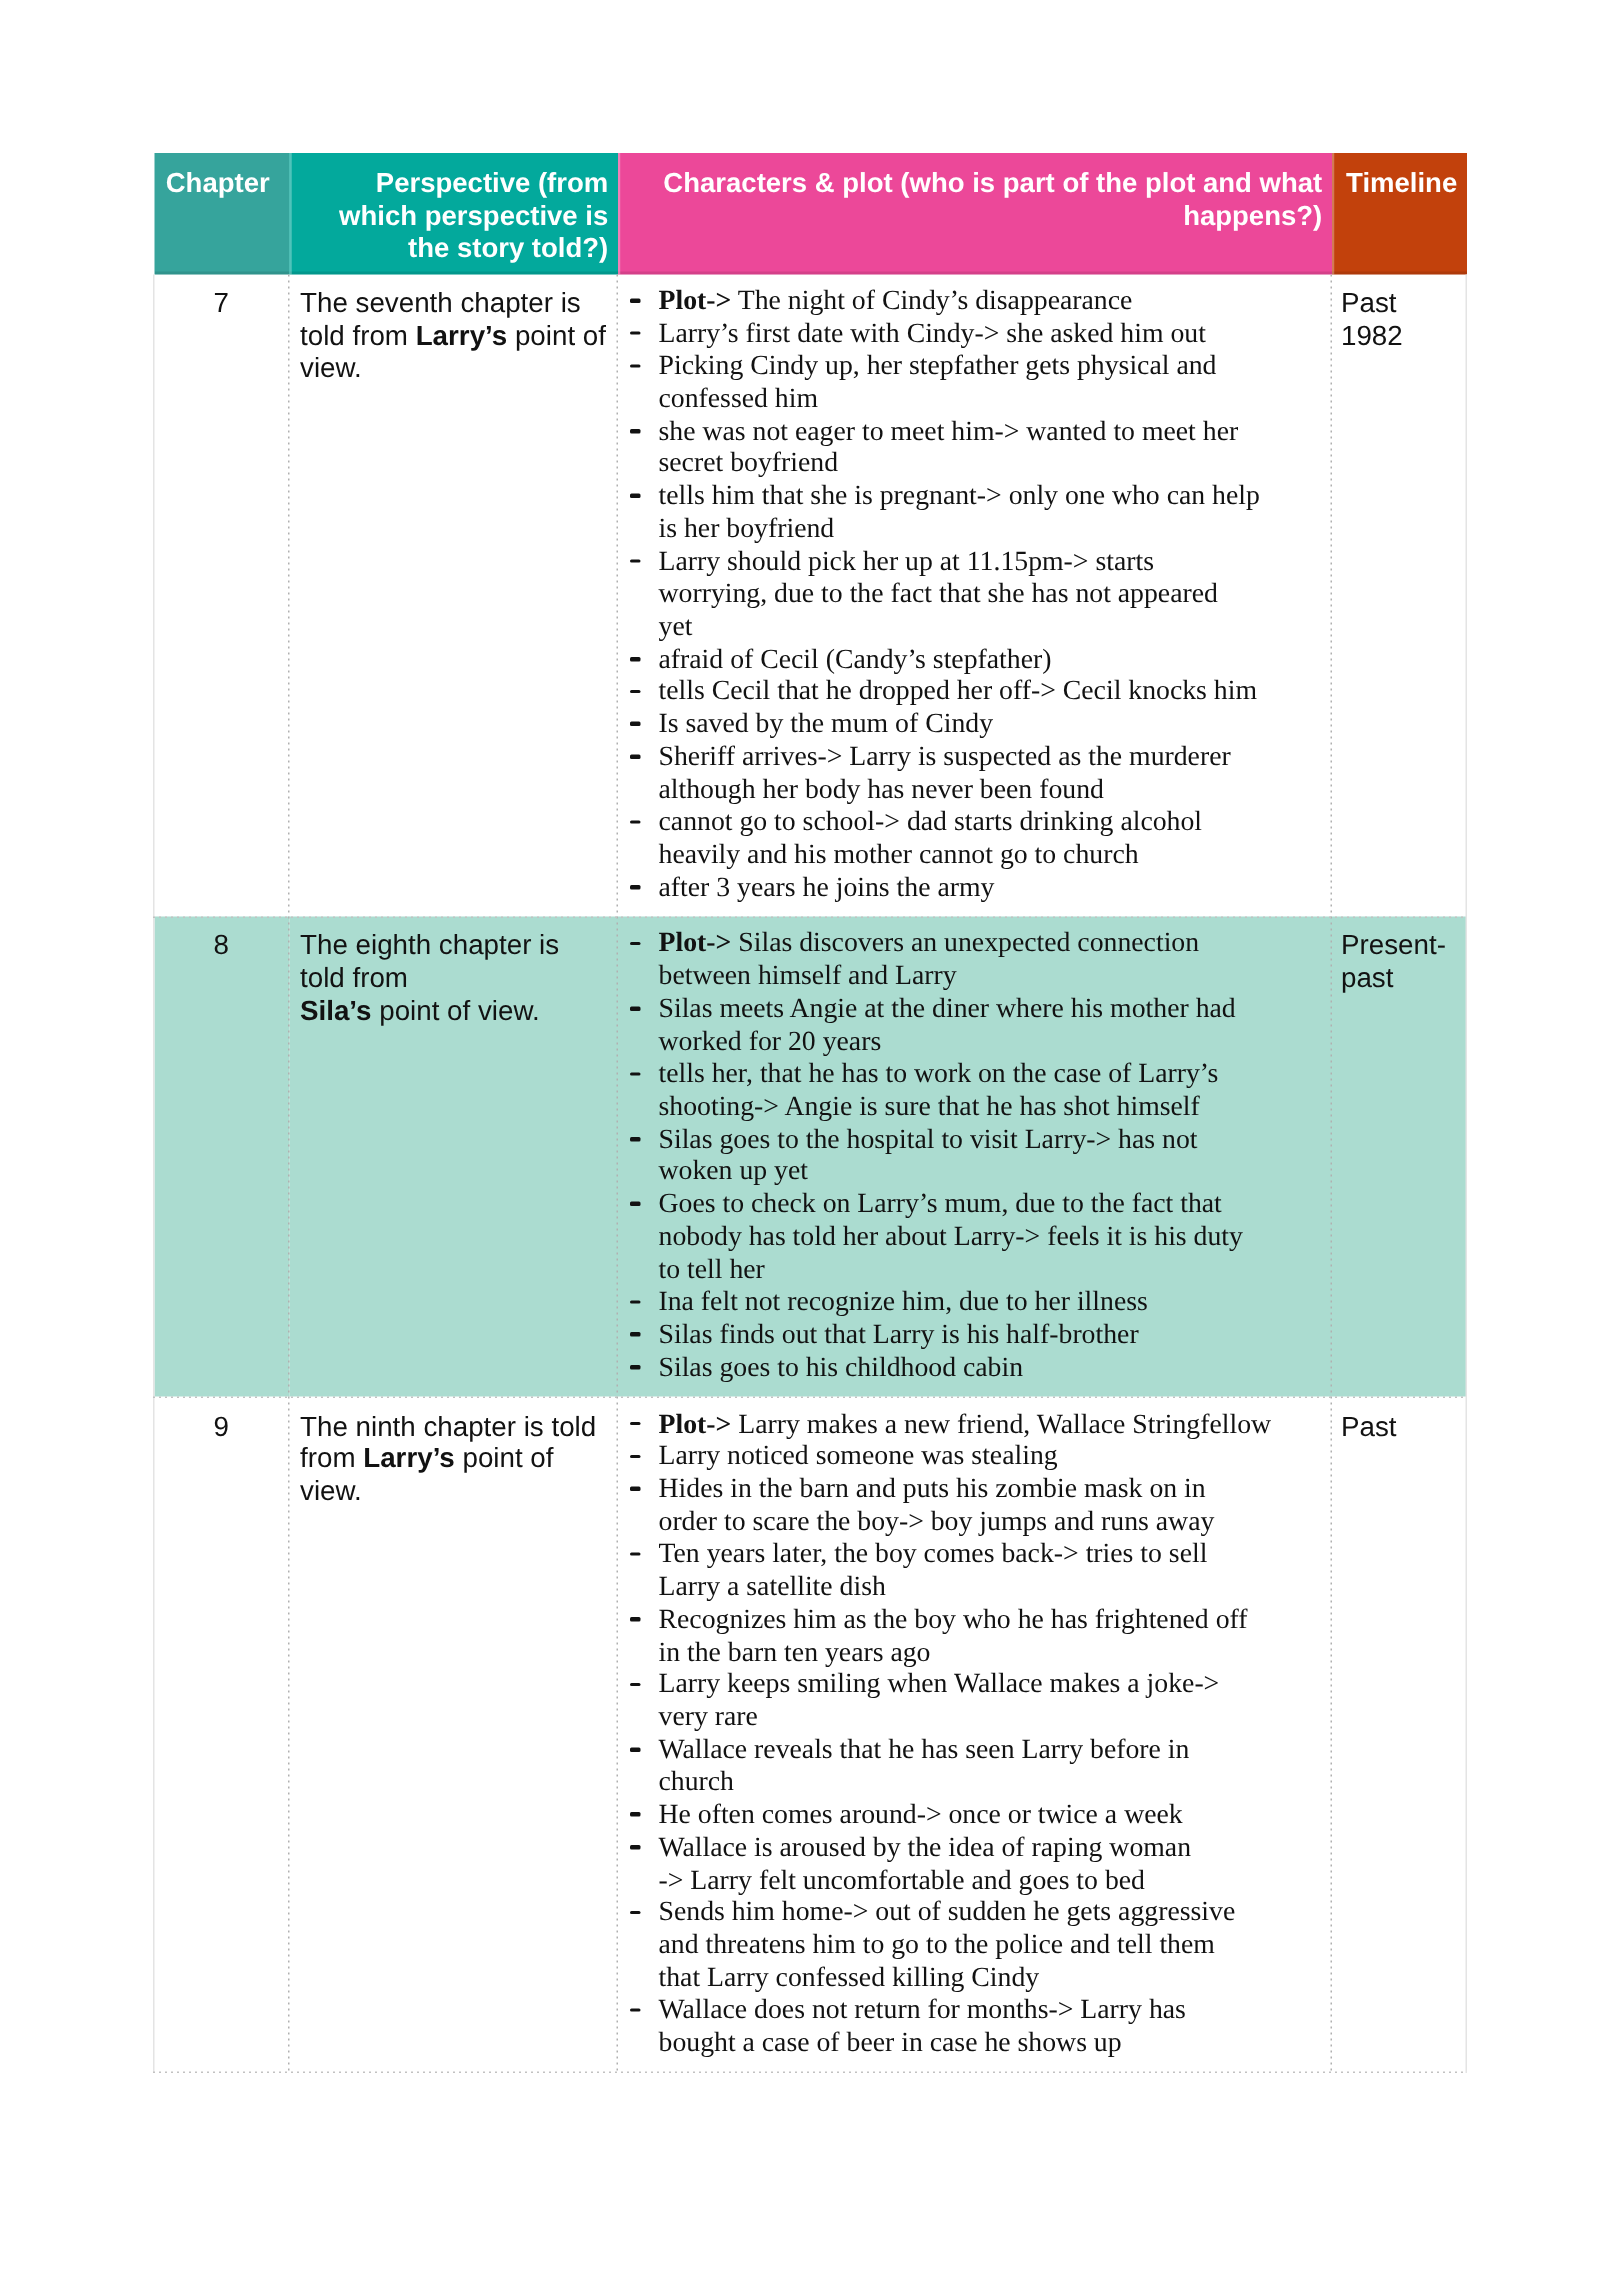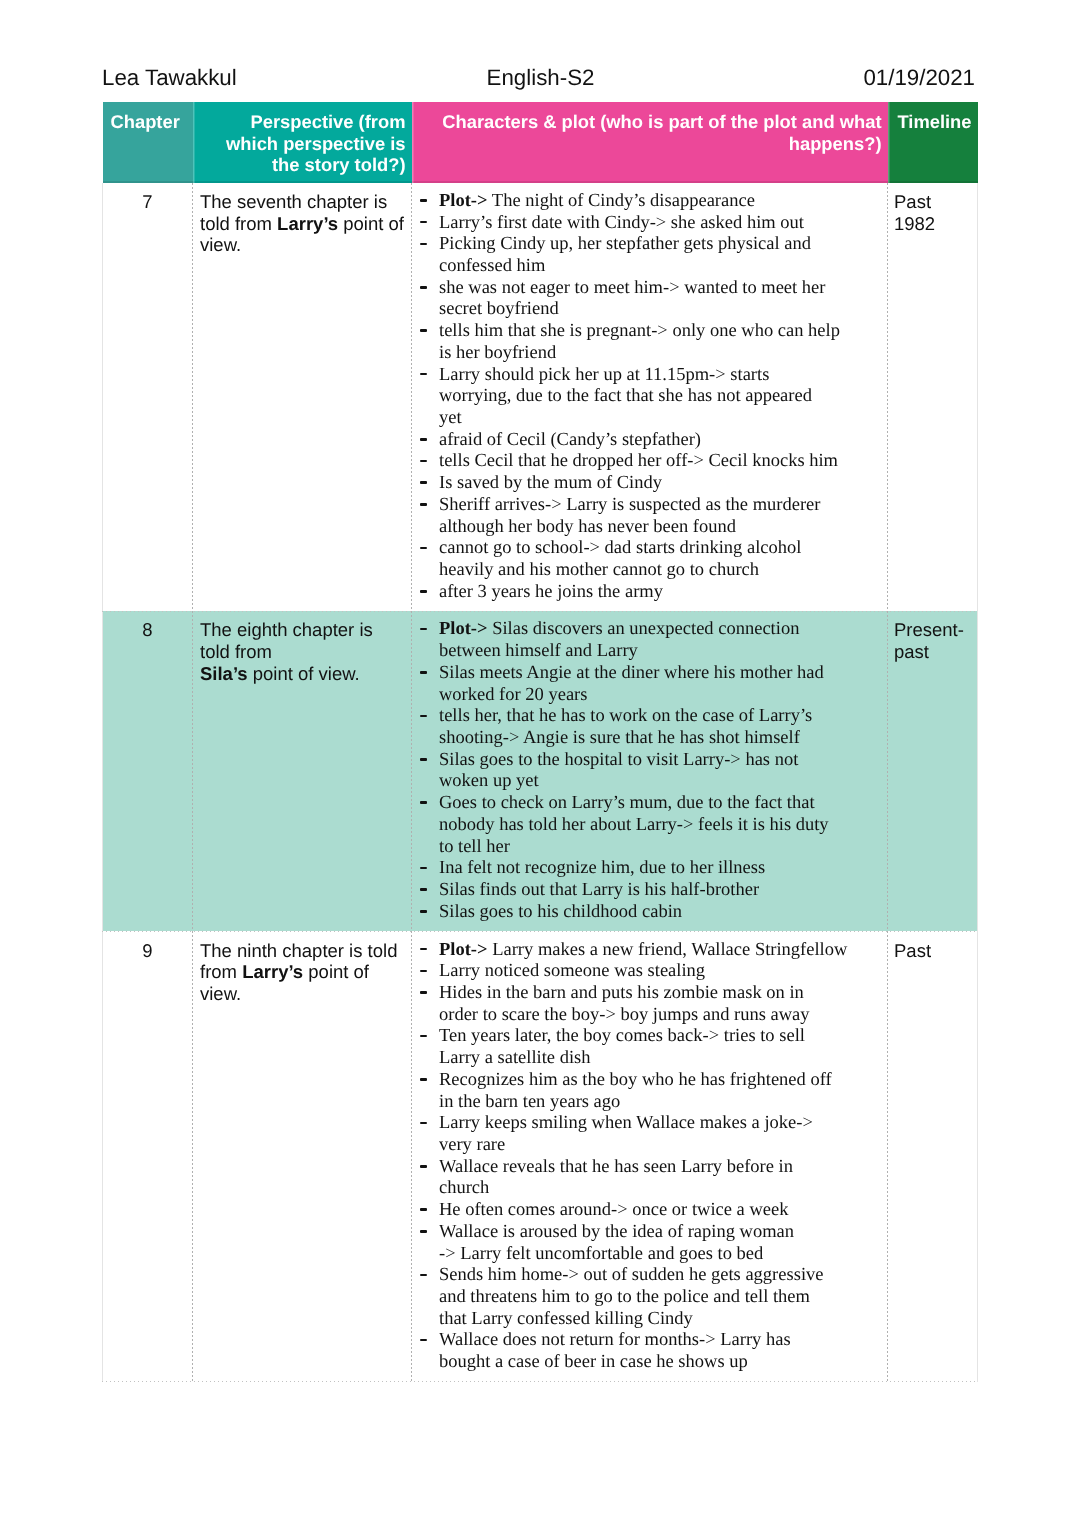--- a/index.html
+++ b/index.html
@@ -79,39 +79,34 @@
     background:#121212;
   }
   .b { font-weight:bold; }
   .tl-line { display:block; }
   .ln { display:block; white-space:pre; }
 </style>
 <style>ul.blist li:before{background:#121212;}.vrule{background-image:linear-gradient(to bottom,#b0b0b0 0px,#b0b0b0 1.62px,rgba(0,0,0,0) 1.62px,rgba(0,0,0,0) 4px);}.hrule{background-image:linear-gradient(to right,#c2c2c2 0px,#c2c2c2 1.3px,rgba(0,0,0,0) 1.3px,rgba(0,0,0,0) 4px);}.srule{background:#e4e4e4;}</style></head>
 <body style="background: rgb(255, 255, 255); color: rgb(18, 18, 18);">
 
 <div class="page">
-  <div class="meta">
-    <div class="meta-name">Lea Tawakkul</div>
-    <div class="meta-title">English-S2</div>
-    <div class="meta-date">01/19/2021</div>
-  </div>
 
   <table class="notes">
     <colgroup>
       <col style="width:90px">
       <col style="width:219px">
       <col style="width:476px">
       <col style="width:90px">
     </colgroup>
     <thead>
       <tr>
         <th class="h-chapter" style="background: rgb(54, 164, 156); margin-top: 32px;">Chapter</th>
         <th class="h-persp" style="background: rgb(3, 169, 156);">Perspective (from which perspective is the story told?)</th>
         <th class="h-chars" style="background: #ec4899;">Characters &amp; plot (who is part of the plot and what happens?)</th>
-        <th class="h-time" style="background: #15803d;">Timeline</th>
+        <th class="h-time" style="background: #c2410c;">Timeline</th>
       </tr>
     </thead>
     <tbody id="tbody">
         <tr>
           <td class="c-chapter">7</td>
           <td class="c-persp">
             <span class="ln"><span>The seventh chapter is</span></span>
             <span class="ln"><span>told from </span><span class="b">Larry’s</span><span> point of</span></span>
             <span class="ln"><span>view.</span></span>
           </td>

